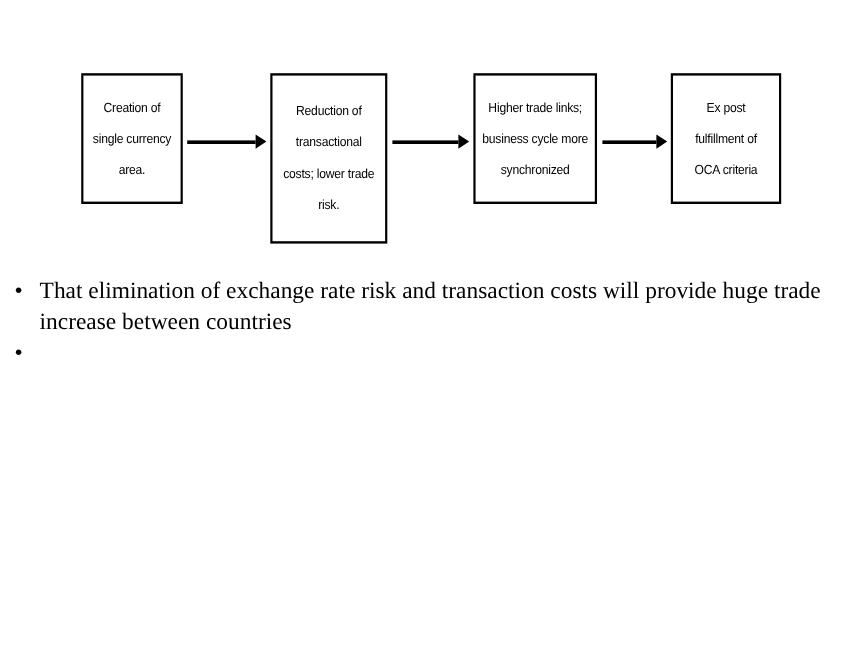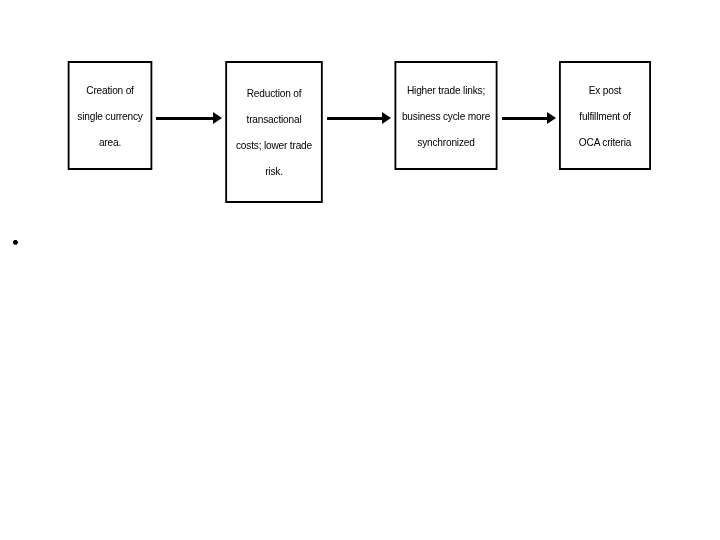--- a/index.html
+++ b/index.html
@@ -147,17 +147,18 @@
     <span class="line">Ex post</span>
     <span class="line">fulfillment of</span>
     <span class="line">OCA criteria</span>
   </div>
 
 </div>
 
 <div id="bullet-list">
   <div class="bullet-item">
     <span class="marker">•</span>
+    <span>That elimination of exchange rate risk and transaction costs will provide huge trade increase between countries</span>
   </div>
   <div class="bullet-item">
     <span class="marker">•</span>
   </div>
 </div>
 
 </body></html>

